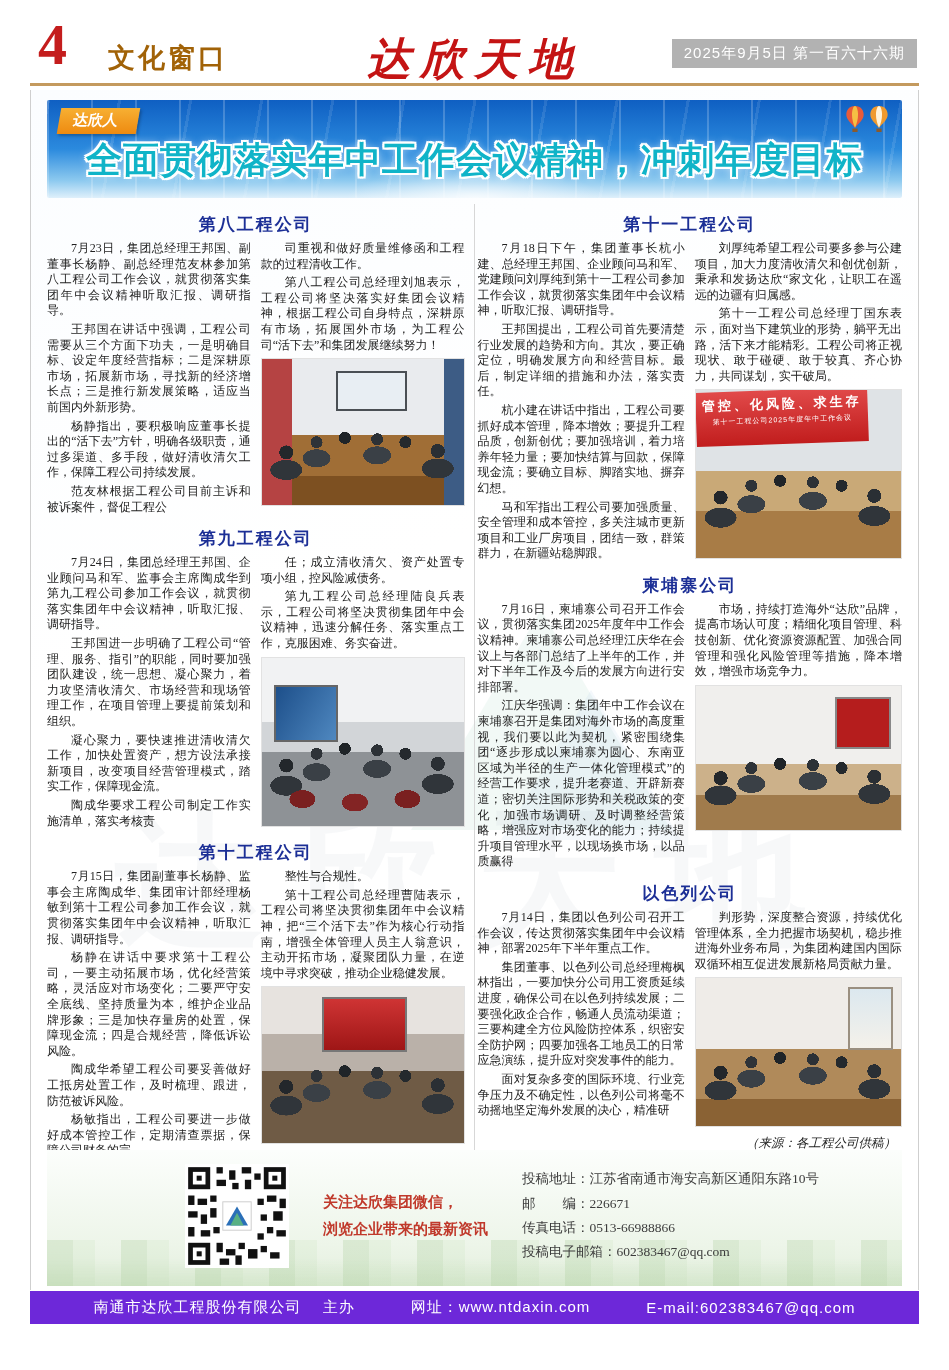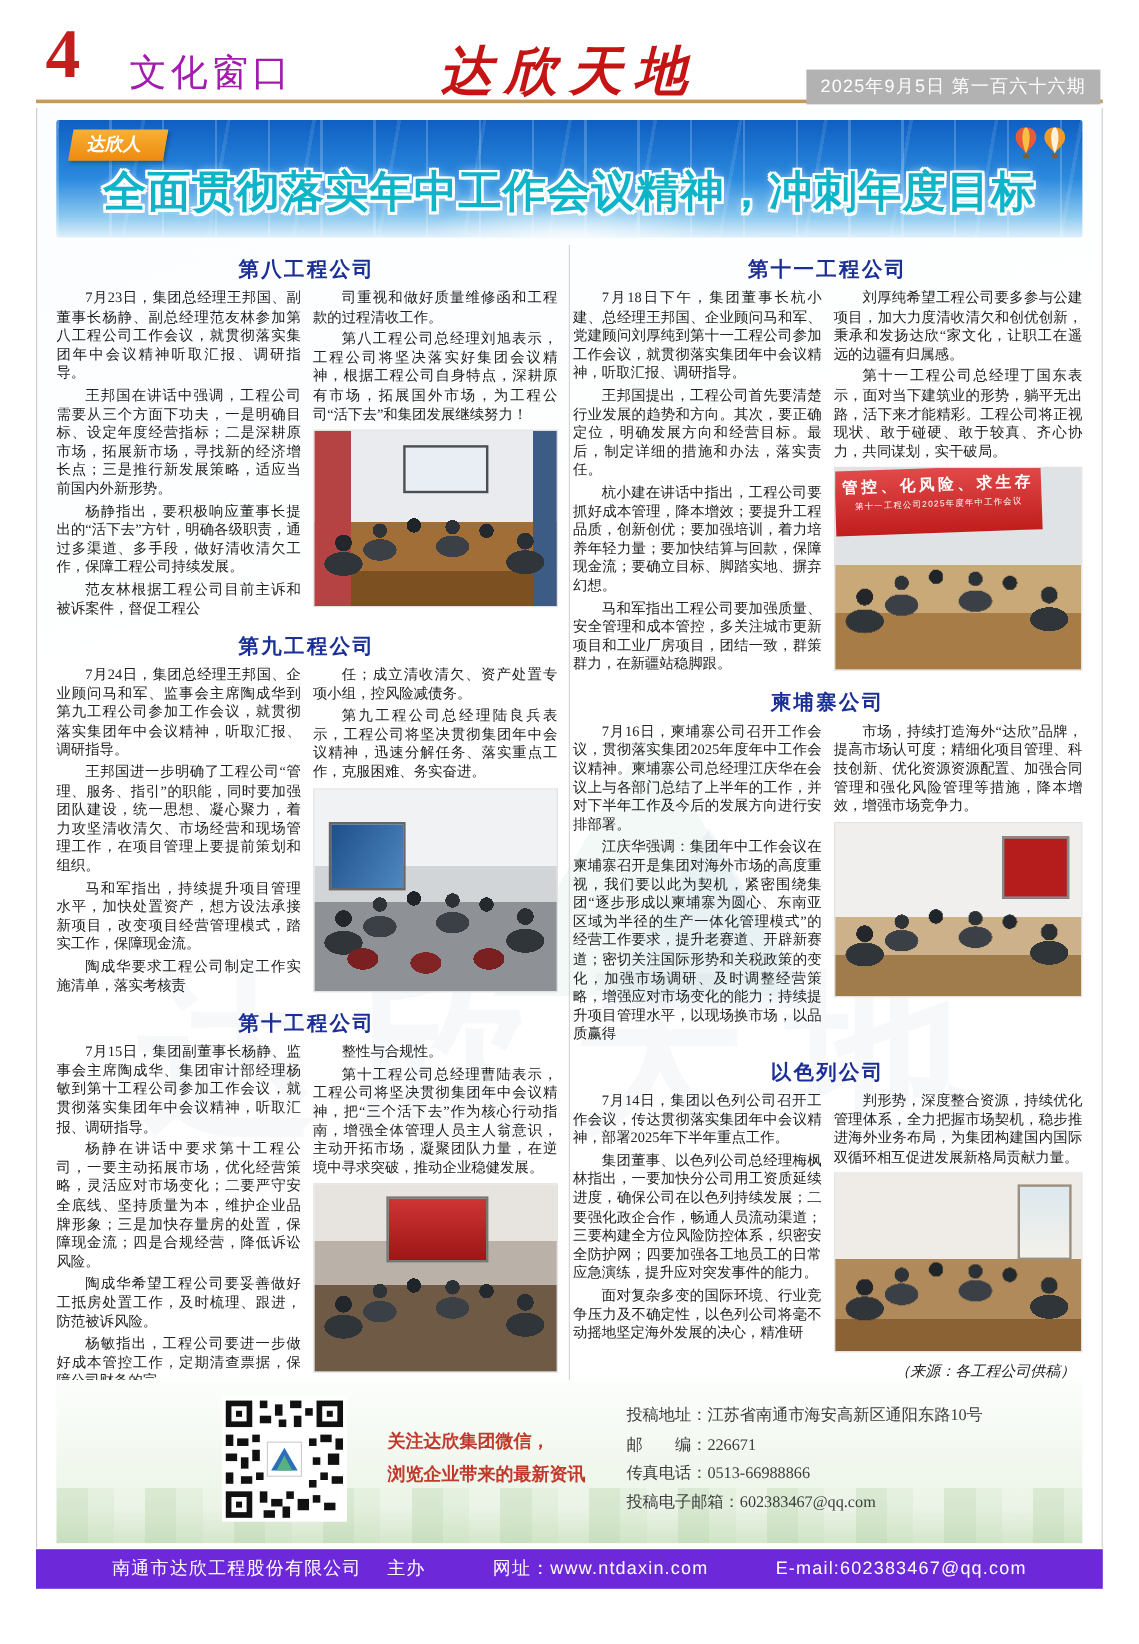--- a/index.html
+++ b/index.html
@@ -3,24 +3,24 @@
 <meta charset="utf-8">
 <style>
   * { margin:0; padding:0; box-sizing:border-box; }
   html,body { background:#fff; }
   .page { width:949px; height:1370px; position:relative; background:#fff; overflow:hidden;
           font-family:"Liberation Serif", serif; }
 
   
   .header { position:relative; height:86px; margin:0 30px; border-bottom:3px solid #c49a5e; }
   .page-num { position:absolute; left:8px; top:16px; font-size:58px; font-weight:bold; color:#c41d1d; line-height:1; }
-  .section-name { position:absolute; left:78px; top:40px; font-size:31px; font-weight:normal; color:#a21caf; letter-spacing:3px; }
+  .section-name { position:absolute; left:78px; top:40px; font-size:27px; font-weight:bold; color:#a16207; letter-spacing:3px; }
   .masthead { position:absolute; left:0; right:0; top:30px; text-align:center; font-size:44px; font-weight:bold;
               font-style:italic; color:#c41414; letter-spacing:10px; }
-  .issue-box { position:absolute; right:2px; top:58px; background:#b2b2b2; color:#fff; font-size:15px;
+  .issue-box { position:absolute; right:2px; top:39px; background:#b2b2b2; color:#fff; font-size:15px;
                padding:5px 12px; font-family:"Liberation Sans", sans-serif; letter-spacing:1px; }
 
   
   .frame { position:relative; margin:4px 30px 0; height:1200px;
            border-left:1px solid #cfcfcf; border-right:1px solid #cfcfcf;
            padding:10px 16px 0; background:linear-gradient(160deg,#fbfdff 0%, #ffffff 40%); overflow:hidden; }
 
   
   .wm-logo { position:absolute; left:380px; top:520px; width:0; height:0; opacity:.10; z-index:0;
              border-left:130px solid transparent; border-right:130px solid transparent; border-bottom:220px solid #7fc4a5; }
@@ -186,21 +186,21 @@
             </div>
           </div>
         </section>
 
         <section>
           <h2 class="section-title">第九工程公司</h2>
           <div class="cols">
             <div class="col">
               <p class="para">7月24日，集团总经理王邦国、企业顾问马和军、监事会主席陶成华到第九工程公司参加工作会议，就贯彻落实集团年中会议精神，听取汇报、调研指导。</p>
               <p class="para">王邦国进一步明确了工程公司“管理、服务、指引”的职能，同时要加强团队建设，统一思想、凝心聚力，着力攻坚清收清欠、市场经营和现场管理工作，在项目管理上要提前策划和组织。</p>
-              <p class="para">马和军指出，持续提升项目管理水平，加快处置资产，想方设法承接新项目，改变项目经营管理模式，踏实工作，保障现金流。</p>
+              <p class="para">凝心聚力，要快速推进清收清欠工作，加快处置资产，想方设法承接新项目，改变项目经营管理模式，踏实工作，保障现金流。</p>
               <p class="para">陶成华要求工程公司制定工作实施清单，落实考核责</p>
             </div>
             <div class="col">
               <p class="para">任；成立清收清欠、资产处置专项小组，控风险减债务。</p>
               <p class="para">第九工程公司总经理陆良兵表示，工程公司将坚决贯彻集团年中会议精神，迅速分解任务、落实重点工作，克服困难、务实奋进。</p>
               <div class="photo photo-s9">
                 <div class="people"></div>
               </div>
             </div>
           </div>

